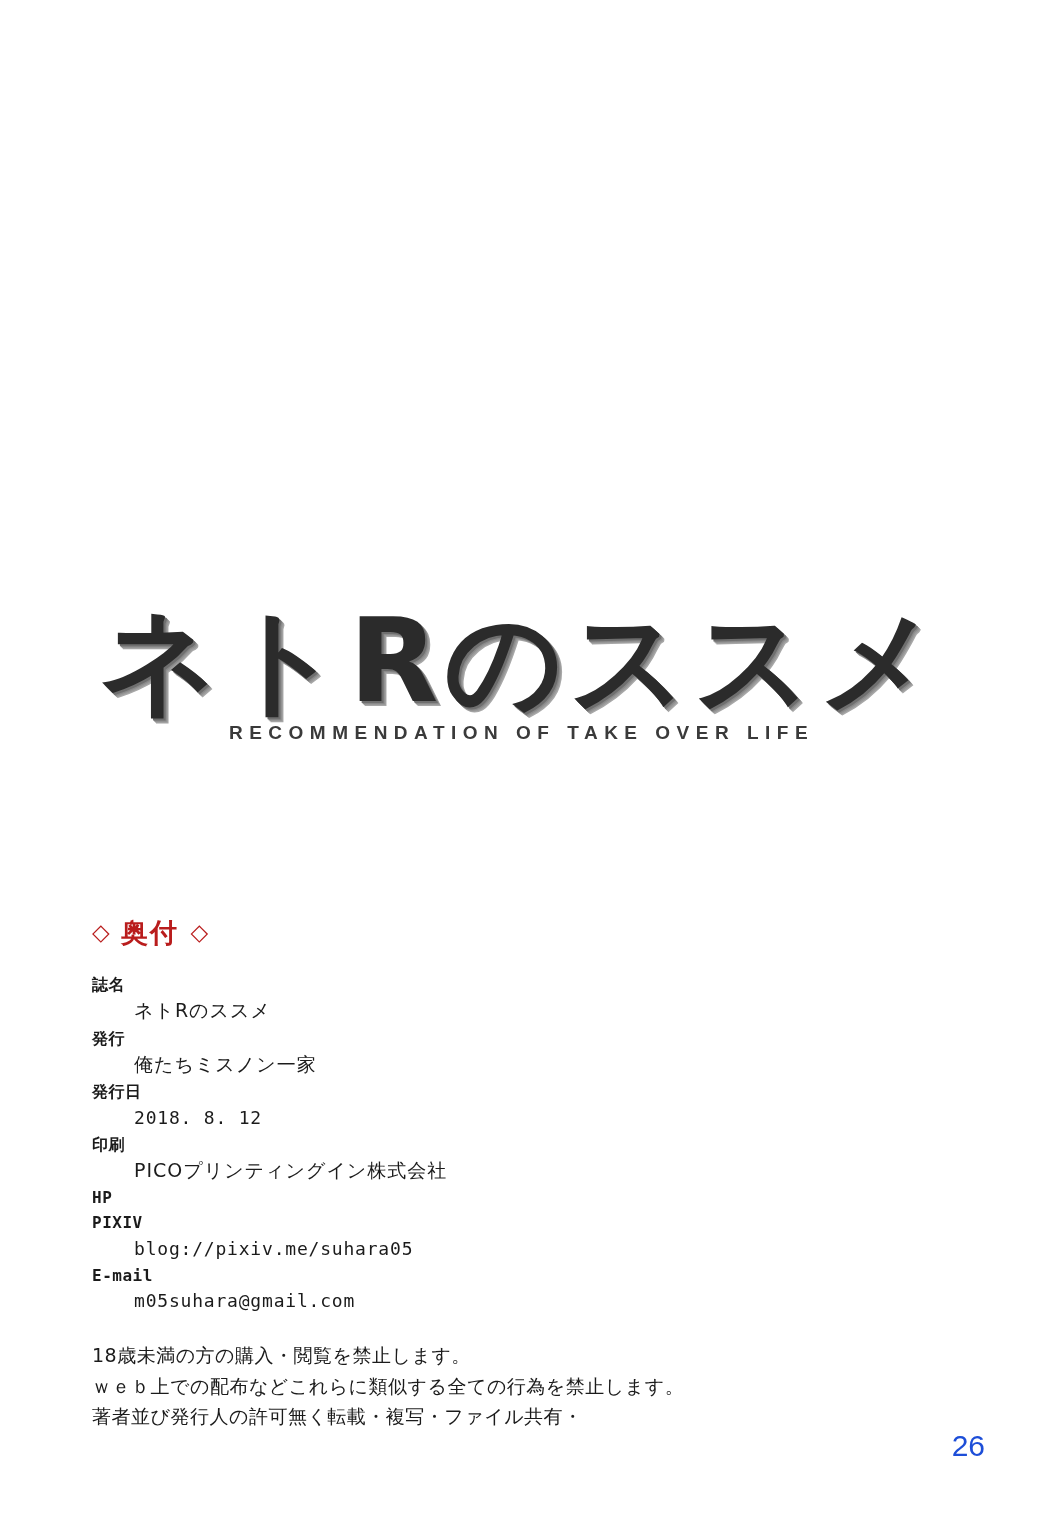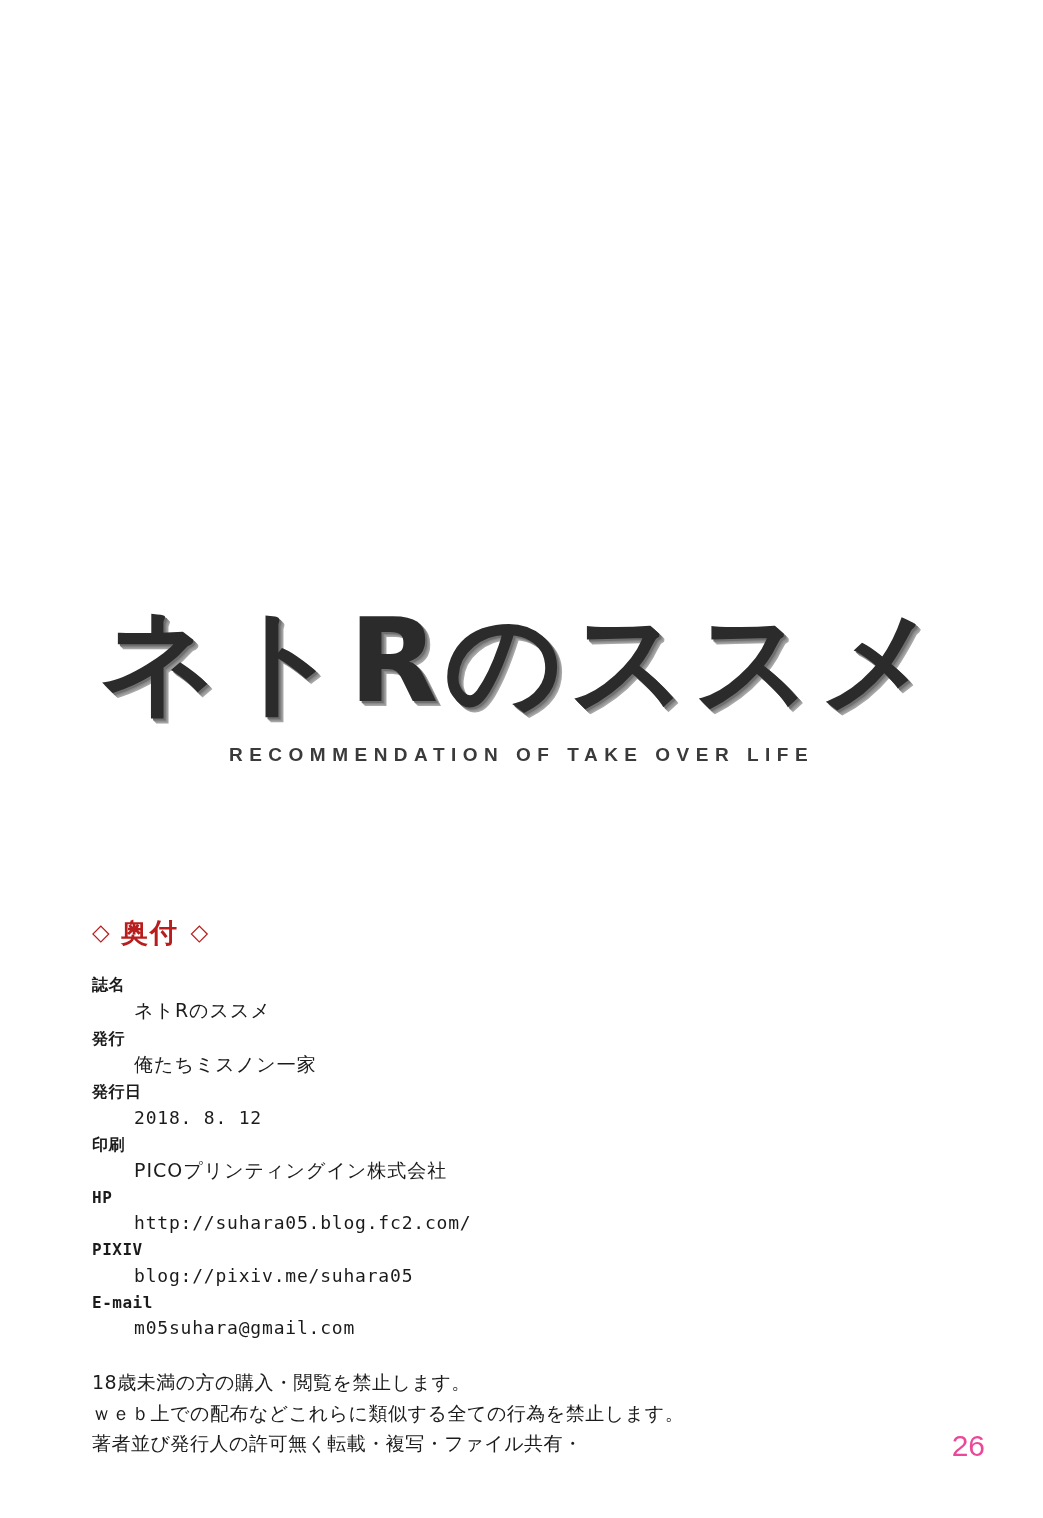--- a/index.html
+++ b/index.html
@@ -32,21 +32,20 @@
     line-height: 1.05;
     color: #2b2b2b;
     text-shadow:
        2px 2px 0 #6f6f6f,
        3px 3px 0 #8a8a8a,
        4px 4px 0 #9a9a9a,
        5px 5px 0 #a8a8a8;
     white-space: nowrap;
   }
   .logo-sub {
-    margin-top: 22px;
     font-family: "Liberation Sans", sans-serif;
     font-size: 19px;
     font-weight: bold;
     letter-spacing: 6.5px;
     color: #3a3a3a;
     white-space: nowrap;
   }
 
   
   .colophon {
@@ -107,21 +106,21 @@
   }
   .notice div { white-space: nowrap; }
 
   
   .page-number {
     position: absolute;
     right: 58px;
     bottom: 55px;
     font-family: "Liberation Sans", sans-serif;
     font-size: 30px;
-    color: #ec4899;
+    color: #1d4ed8;
   }
 </style>
 </head>
 <body>
 
 <div class="title-block">
   <div class="logo-title">ネトRのススメ</div>
   <div class="logo-sub">RECOMMENDATION OF TAKE OVER LIFE</div>
 </div>
 
@@ -148,21 +147,20 @@
     <div class="field-value">2018. 8. 12</div>
   </div>
 
   <div class="field">
     <div class="field-label jp">印刷</div>
     <div class="field-value jp">PICOプリンティングイン株式会社</div>
   </div>
 
   <div class="field">
     <div class="field-label">HP</div>
-    <div class="field-value">http://suhara05.blog.fc2.com/</div>
   </div>
 
   <div class="field">
     <div class="field-label">PIXIV</div>
     <div class="field-value">blog://pixiv.me/suhara05</div>
   </div>
 
   <div class="field">
     <div class="field-label">E-mail</div>
     <div class="field-value">m05suhara@gmail.com</div>

